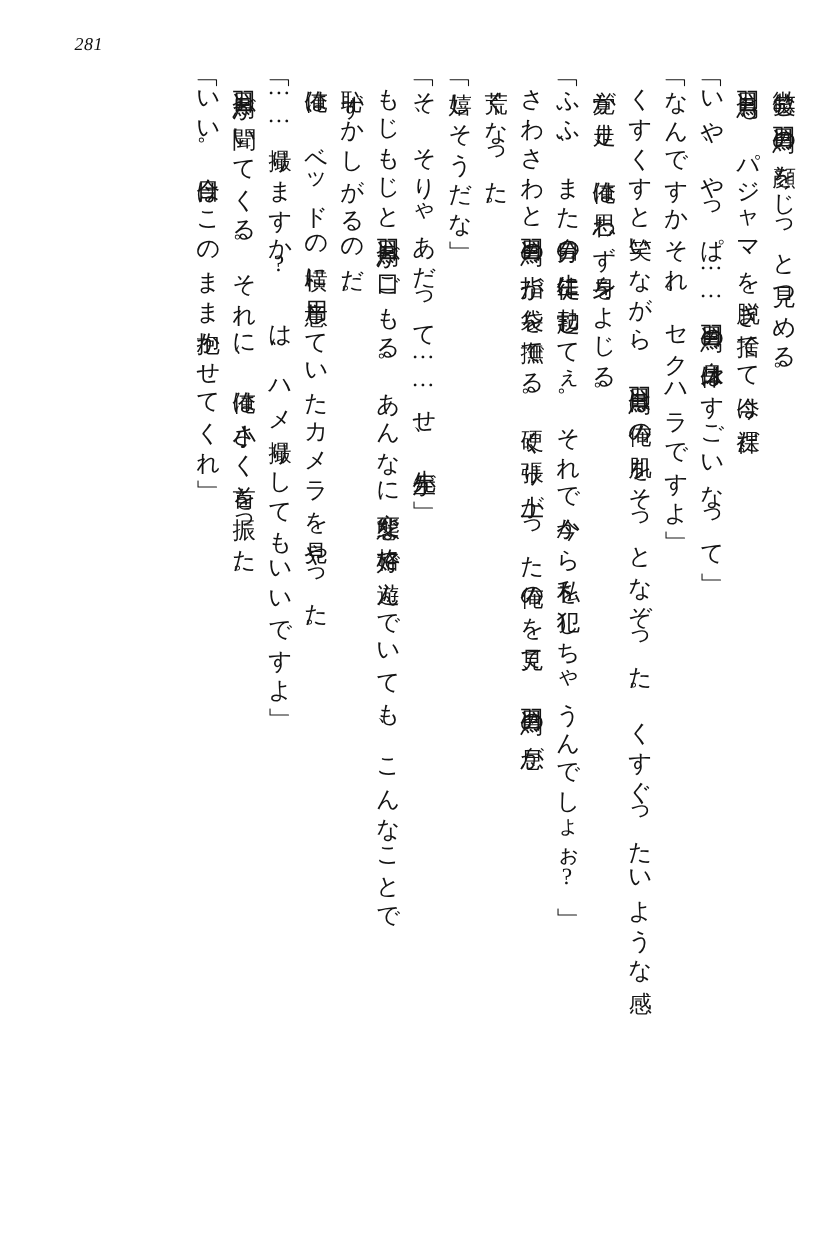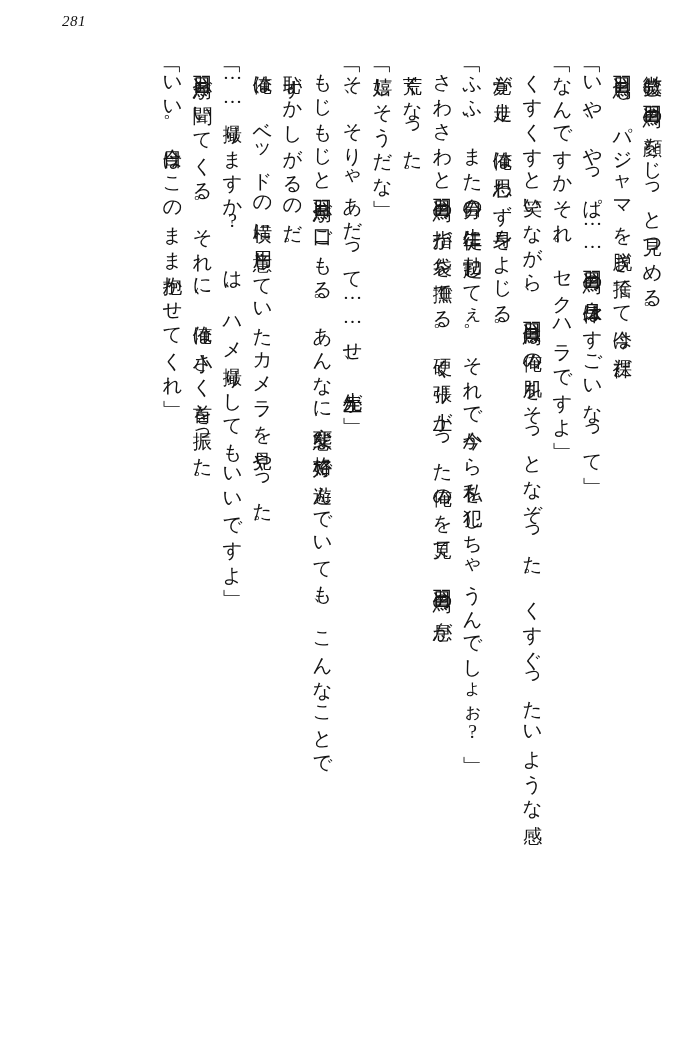--- a/index.html
+++ b/index.html
@@ -17,21 +17,21 @@
 
   .page {
     position: relative;
     width: 700px;
     height: 1050px;
     box-sizing: border-box;
   }
 
   .page-number {
     position: absolute;
-    top: 13px;
+    top: 30px;
     left: 62px;
     font-size: 15px;
     font-style: italic;
     font-family: "Liberation Serif", "DejaVu Serif", serif;
     color: #111;
     letter-spacing: 0.5px;
   }
 
   .text-body {
     position: absolute;

